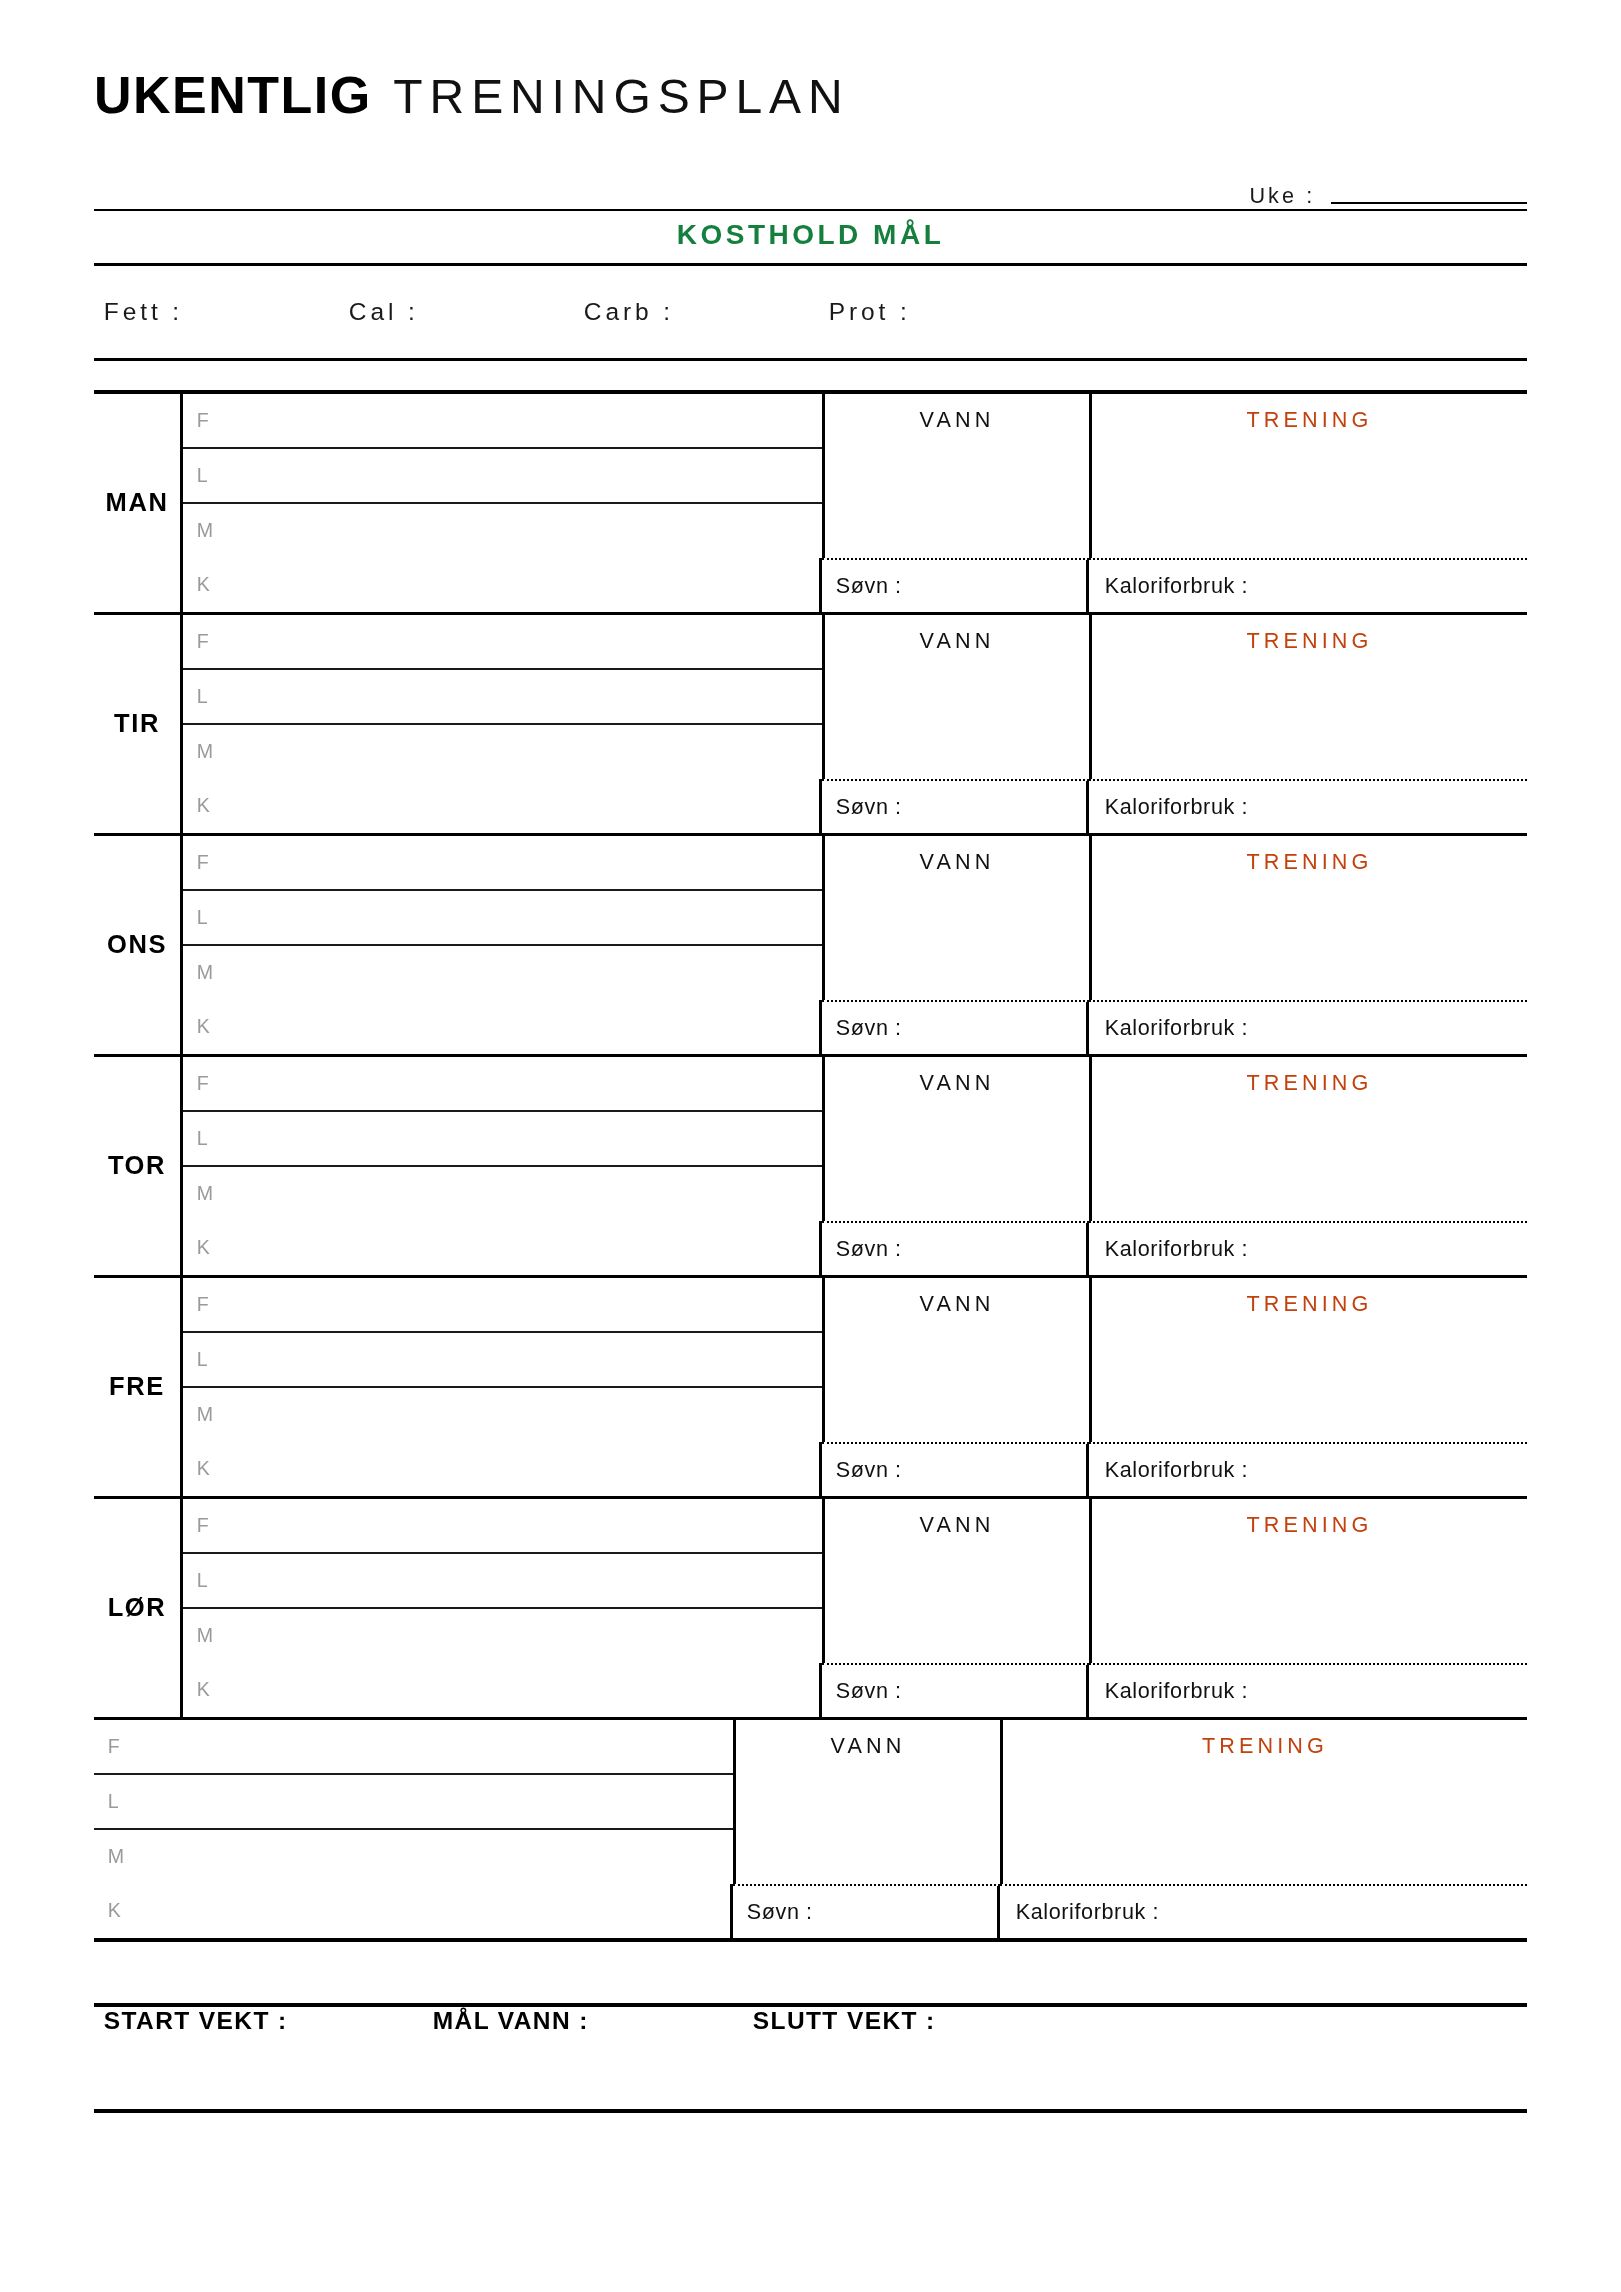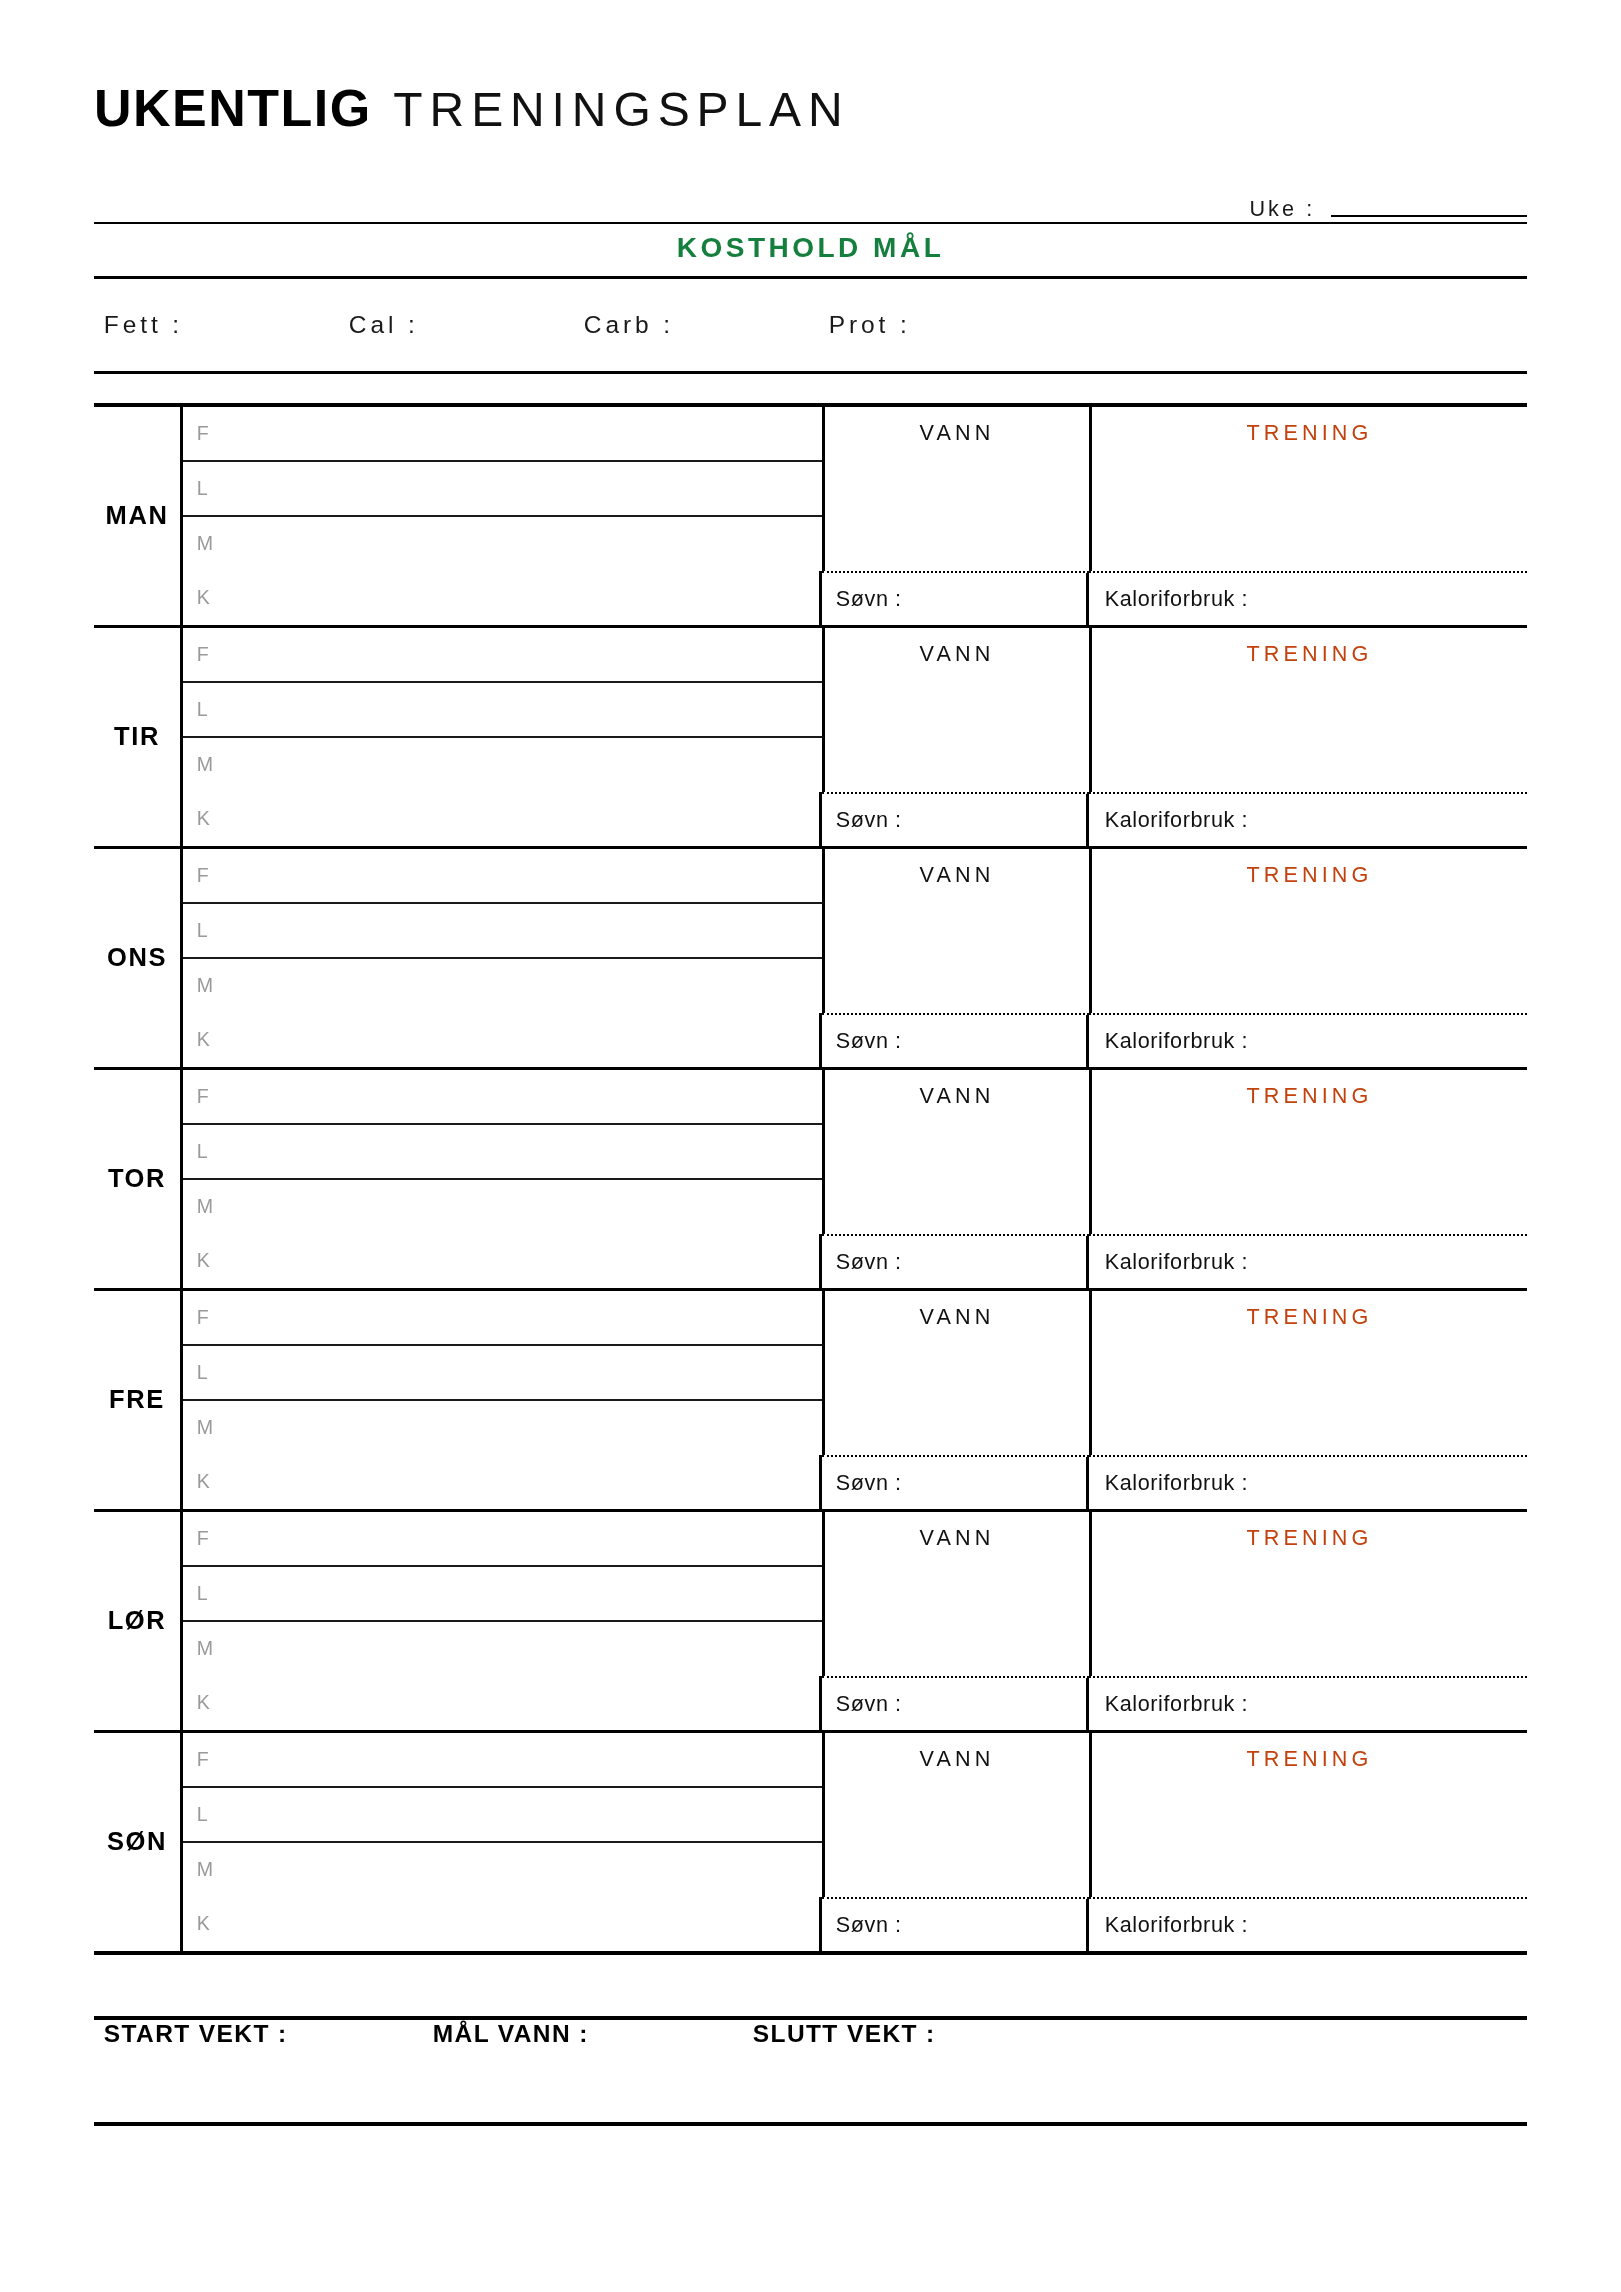--- a/index.html
+++ b/index.html
@@ -13,21 +13,21 @@
     font-family: "Liberation Sans", sans-serif;
     color: #111111;
     -webkit-font-smoothing: antialiased;
   }
 
   .page {
     position: relative;
     width: 1621px;
     height: 2293px;
     box-sizing: border-box;
-    padding: 17px 94px;
+    padding: 4px 94px;
     background: #ffffff;
   }
 
   
   .title-row {
     padding-top: 61px;
     display: flex;
     align-items: baseline;
   }
   .title-bold {
@@ -524,23 +524,20 @@
               <span class="sub-label">Søvn :</span>
             </div>
           <div class="kalori">
               <span class="sub-label">Kaloriforbruk :</span>
             </div>
         </div>
       </div>
     </div>
 
     <div class="day-row">
-      <div class="day-label-cell">
-        <span class="day-label">SØN</span>
-      </div>
       <div class="day-body">
         <div class="day-top">
           <div class="meals">
             <div class="meal-line">
                 <span class="meal-letter">F</span>
               </div>
             <div class="meal-line">
                 <span class="meal-letter">L</span>
               </div>
             <div class="meal-line">

